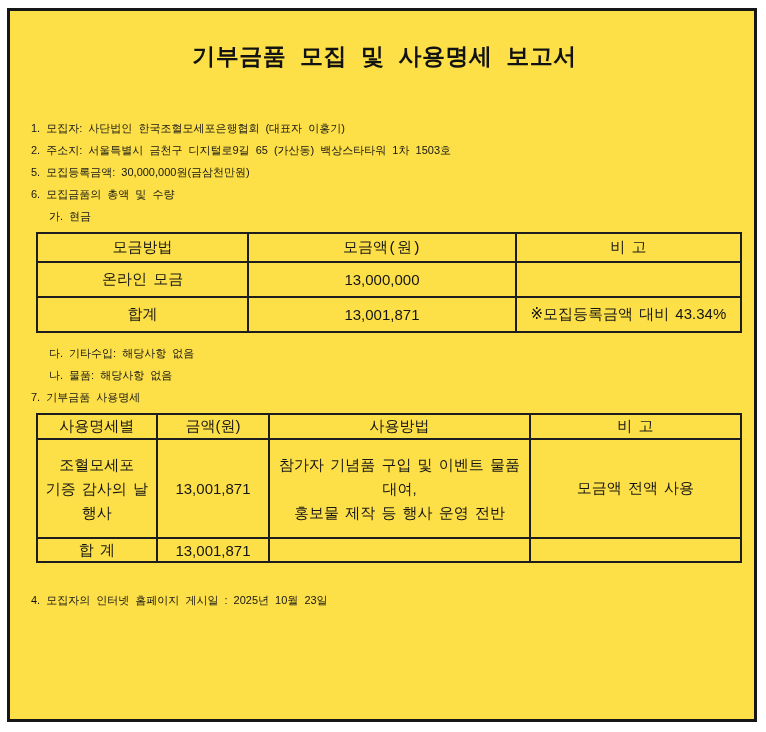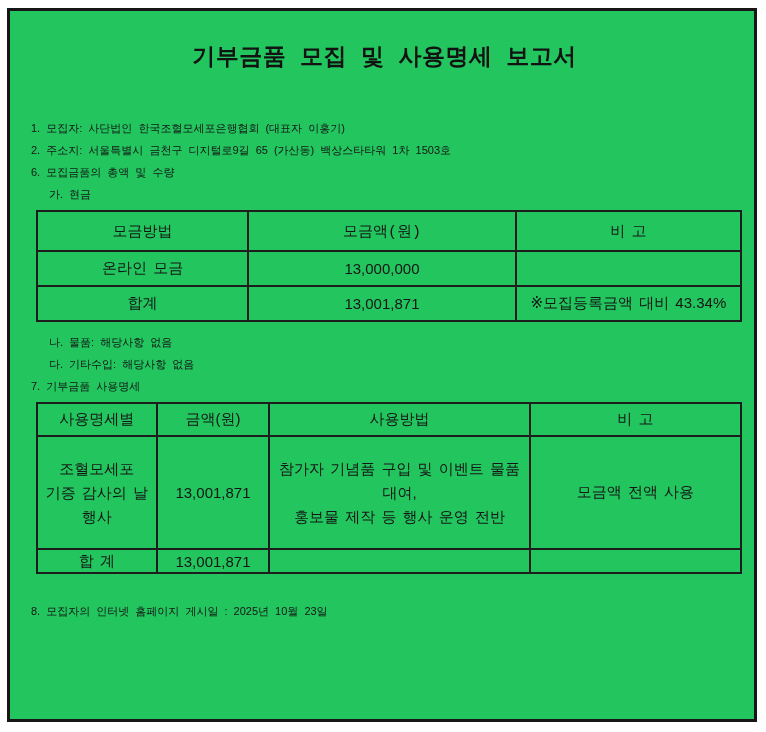--- a/index.html
+++ b/index.html
@@ -14,21 +14,21 @@
   .frame {
     position: absolute;
     left: 7px;
     top: 8px;
     right: 9px;
     bottom: 10px;
     border: 3px solid #161616;
     box-sizing: border-box;
     padding: 18px 16px 0 21px;
     overflow: hidden;
-    background: #22c55e;
+    background: #fde047;
   }
   .title {
     text-align: center;
     font-size: 23px;
     font-weight: bold;
     letter-spacing: 0.5px;
     word-spacing: 7px;
     margin: 12px 0 0 0;
     line-height: 30px;
     color: #121212;
@@ -52,45 +52,46 @@
     border: 2px solid #1d1d1d;
     text-align: center;
     vertical-align: middle;
     font-size: 15px;
     color: #151515;
     font-weight: normal;
     word-spacing: 2px;
     padding: 0 4px;
     box-sizing: border-box;
   }
-  .t1 th { height: 40px; border-radius: 7px; }
+  .t1 th { height: 29px; border-radius: 7px; }
   .t1 td { height: 35px; }
   .t1 .c0 { width: 30%; }
   .t1 .c1 { width: 38%; font-family: Liberation Mono, monospace; }
   .t1 .c2 { width: 32%; }
-  .t2 th { height: 33px; }
-  .t2 .row-main td { height: 113px; }
+  .t2 th { height: 25px; }
+  .t2 .row-main td { height: 99px; }
   .t2 .row-total td { height: 24px; }
   .t2 .c0 { width: 17%; }
   .t2 .c1 { width: 16%; }
   .t2 .c2 { width: 37%; }
   .t2 .c3 { width: 30%; }
   .pre { white-space: pre-line; line-height: 24px; }
   .footer-line { margin-top: 26px; }
 </style>
 </head>
 <body>
 
 <div class="frame">
 
   <h1 class="title">기부금품 모집 및 사용명세 보고서</h1>
 
   <div class="body-lines">
     <div class="line">1. 모집자: 사단법인 한국조혈모세포은행협회 (대표자 이홍기)</div>
     <div class="line">2. 주소지: 서울특별시 금천구 디지털로9길 65 (가산동) 백상스타타워 1차 1503호</div>
+    <div class="line">5. 모집등록금액: 30,000,000원(금삼천만원)</div>
     <div class="line">6. 모집금품의 총액 및 수량</div>
     <div class="line sub">가. 현금</div>
 
     <table class="t1">
       <thead>
         <tr>
           <th class="c0">모금방법</th>
           <th class="c1">모금액(원)</th>
           <th class="c2">비 고</th>
         </tr>
@@ -102,22 +103,22 @@
           <td></td>
         </tr>
         <tr>
           <td>합계</td>
           <td>13,001,871</td>
           <td>※모집등록금액 대비 43.34%</td>
         </tr>
       </tbody>
     </table>
 
+    <div class="line sub">다. 기타수입: 해당사항 없음</div>
     <div class="line sub">나. 물품: 해당사항 없음</div>
-    <div class="line sub">다. 기타수입: 해당사항 없음</div>
     <div class="line">7. 기부금품 사용명세</div>
 
     <table class="t2">
       <thead>
         <tr>
           <th class="c0">사용명세별</th>
           <th class="c1">금액(원)</th>
           <th class="c2">사용방법</th>
           <th class="c3">비 고</th>
         </tr>
@@ -135,16 +136,16 @@
         </tr>
         <tr class="row-total">
           <td>합 계</td>
           <td>13,001,871</td>
           <td></td>
           <td></td>
         </tr>
       </tbody>
     </table>
 
-    <div class="line footer-line">8. 모집자의 인터넷 홈페이지 게시일 : 2025년 10월 23일</div>
+    <div class="line footer-line">4. 모집자의 인터넷 홈페이지 게시일 : 2025년 10월 23일</div>
   </div>
 
 </div>
 
 </body></html>

